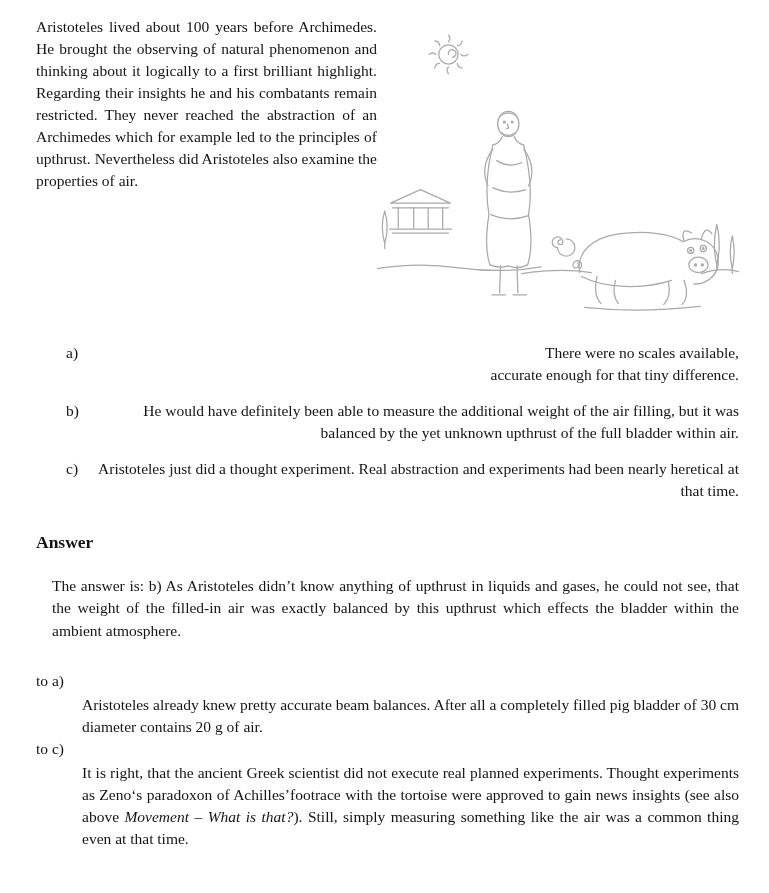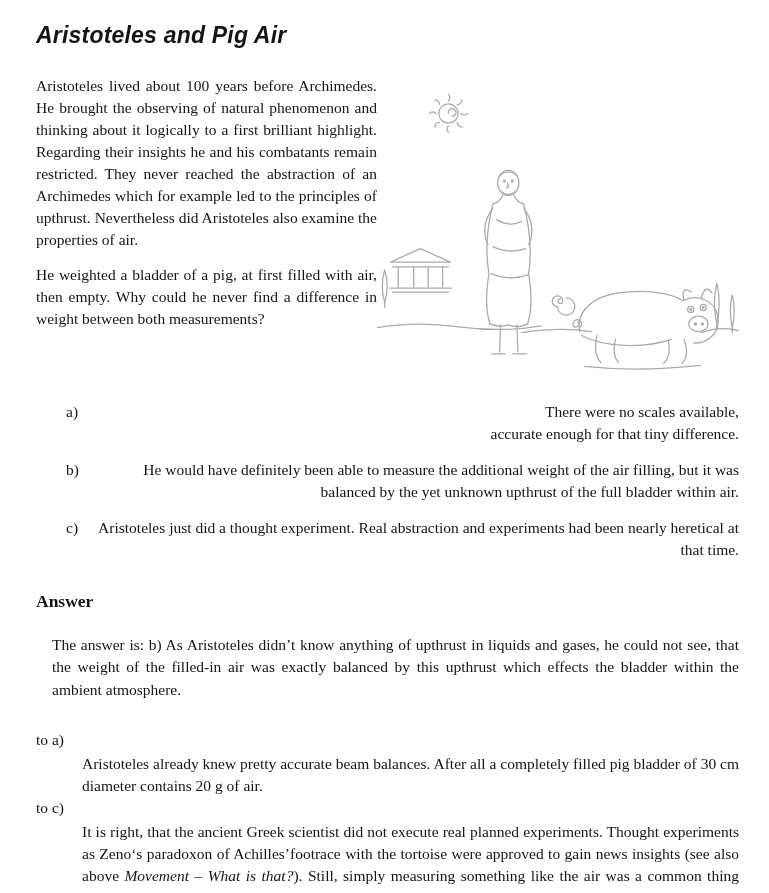--- a/index.html
+++ b/index.html
@@ -39,26 +39,24 @@
   .note-label{flex:0 0 46px;width:46px;}
   .note-text{flex:1;text-align:justify;margin-top:24px;}
   .note-text .ital{font-style:italic;}
   svg{display:block;}
 </style>
 </head>
 <body>
 
 <div class="page">
 
-  <h1 class="title">Aristoteles and Pig Air</h1>
 
   <div class="intro-row">
     <div class="intro-text">
       <p>Aristoteles lived about 100 years before Archimedes. He brought the observing of natural phenomenon and thinking about it logically to a first brilliant highlight. Regarding their insights he and his combatants remain restricted. They never reached the abstraction of an Archimedes which for example led to the principles of upthrust. Nevertheless did Aristoteles also examine the properties of air.</p>
-      <p>He weighted a bladder of a pig, at first filled with air, then empty. Why could he never find a difference in weight between both measurements?</p>
     </div>
 
     <div class="illustration">
       <svg width="362" height="320" viewBox="0 0 375 320" fill="none">
         <g stroke="#a9a9a9" stroke-width="1.3" stroke-linecap="round" stroke-linejoin="round" fill="none">
 
           <g>
             <circle cx="74" cy="32" r="10"></circle>
             <path d="M74 32 a4 4 0 1 1 4 3"></path>
             <path transform="rotate(0 74 32)" d="M74 19 q3 -3 0 -7"></path>

